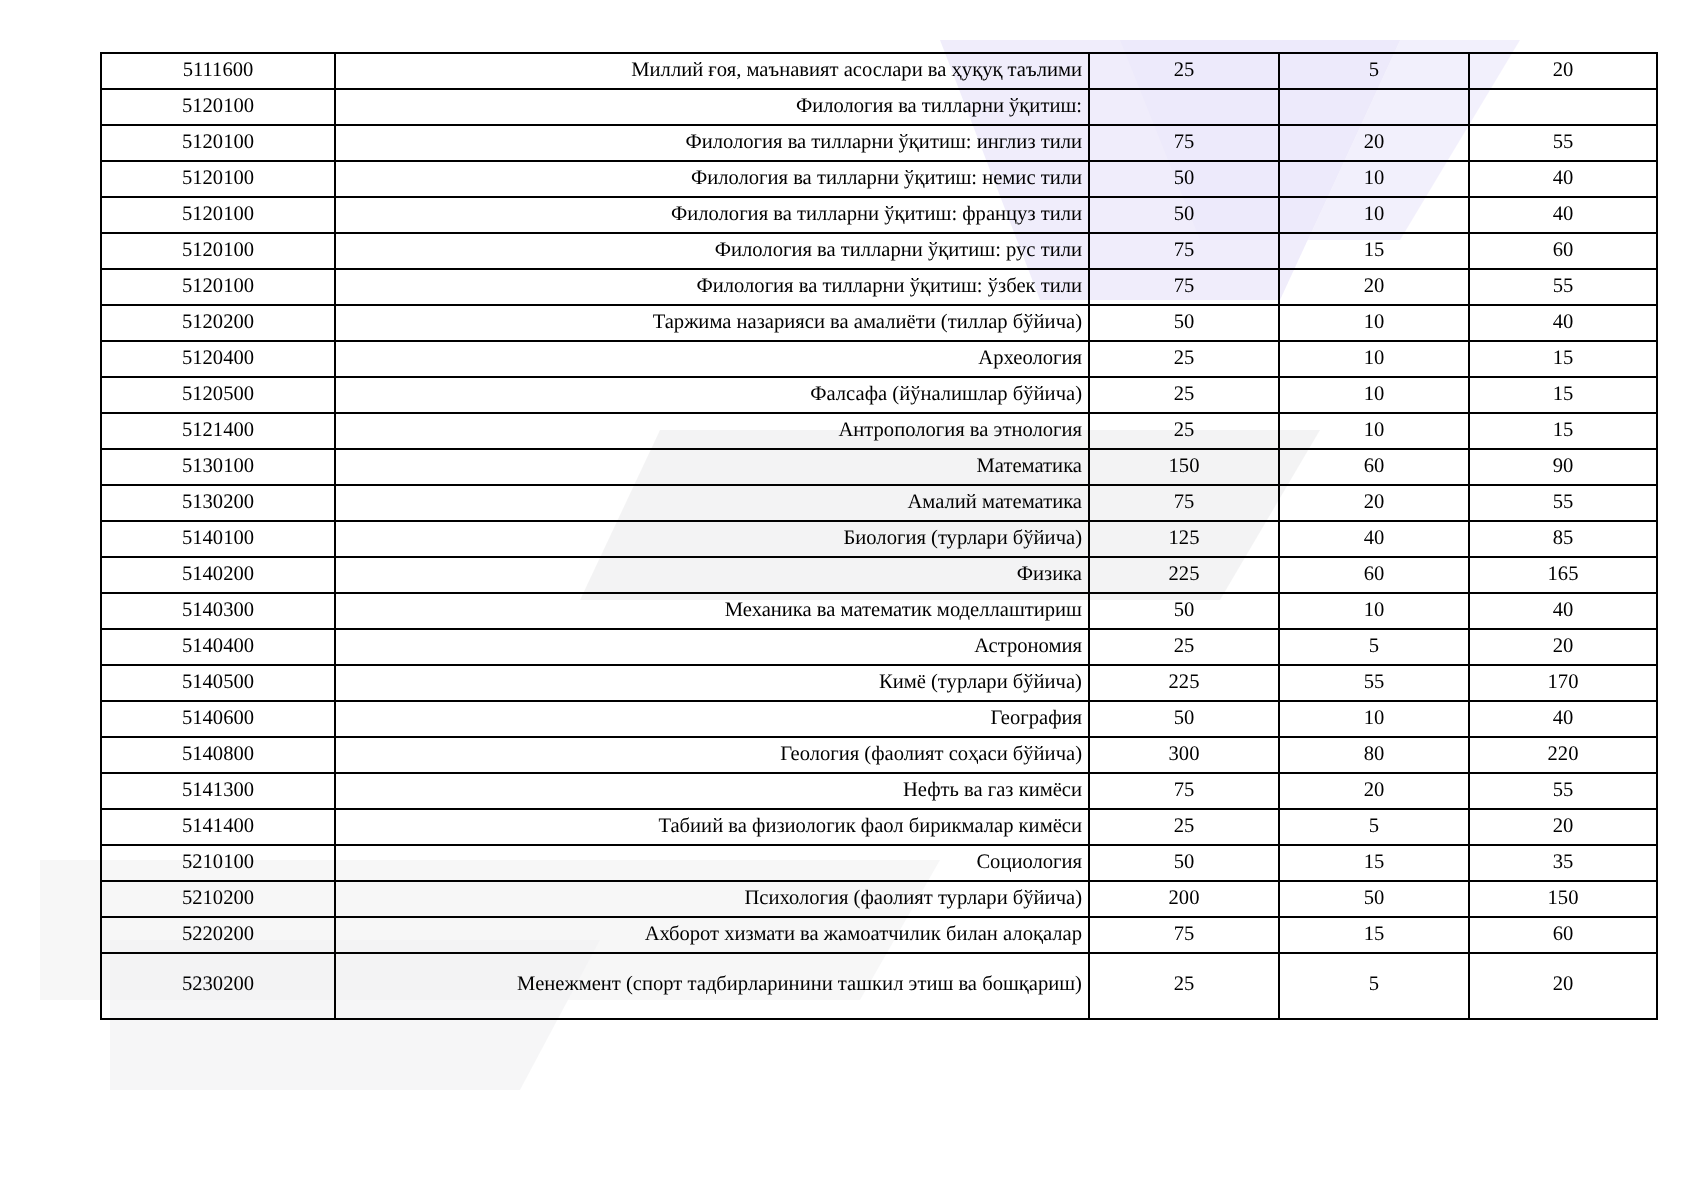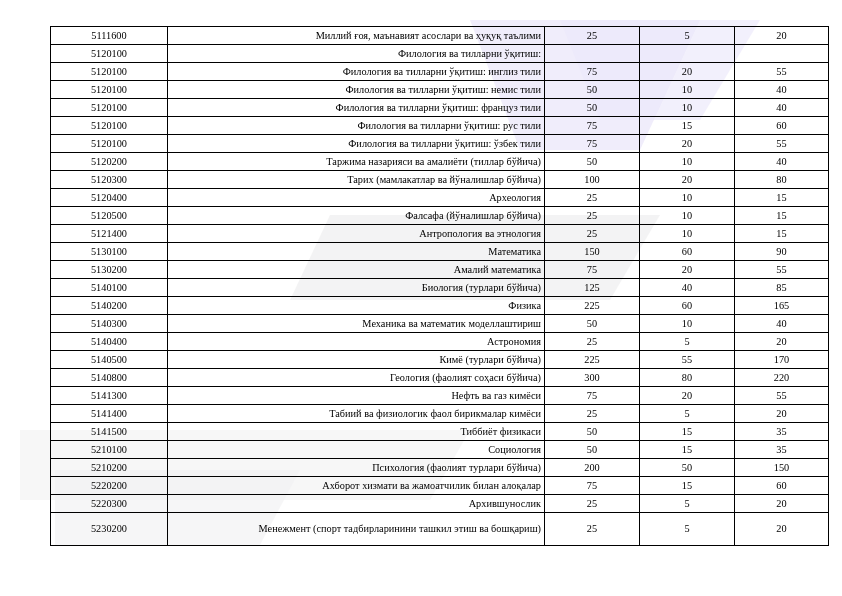--- a/index.html
+++ b/index.html
@@ -147,27 +147,20 @@
           <td class="c-n3">55</td>
         </tr>
         <tr>
           <td class="c-code">5120200</td>
           <td class="c-name">Таржима назарияси ва амалиёти (тиллар бўйича)</td>
           <td class="c-n1">50</td>
           <td class="c-n2">10</td>
           <td class="c-n3">40</td>
         </tr>
         <tr>
-          <td class="c-code">5120300</td>
-          <td class="c-name">Тарих (мамлакатлар ва йўналишлар бўйича)</td>
-          <td class="c-n1">100</td>
-          <td class="c-n2">20</td>
-          <td class="c-n3">80</td>
-        </tr>
-        <tr>
           <td class="c-code">5120400</td>
           <td class="c-name">Археология</td>
           <td class="c-n1">25</td>
           <td class="c-n2">10</td>
           <td class="c-n3">15</td>
         </tr>
         <tr>
           <td class="c-code">5120500</td>
           <td class="c-name">Фалсафа (йўналишлар бўйича)</td>
           <td class="c-n1">25</td>
@@ -224,20 +217,27 @@
           <td class="c-n3">20</td>
         </tr>
         <tr>
           <td class="c-code">5140500</td>
           <td class="c-name">Кимё (турлари бўйича)</td>
           <td class="c-n1">225</td>
           <td class="c-n2">55</td>
           <td class="c-n3">170</td>
         </tr>
         <tr>
+          <td class="c-code">5140600</td>
+          <td class="c-name">География</td>
+          <td class="c-n1">50</td>
+          <td class="c-n2">10</td>
+          <td class="c-n3">40</td>
+        </tr>
+        <tr>
           <td class="c-code">5140800</td>
           <td class="c-name">Геология (фаолият соҳаси бўйича)</td>
           <td class="c-n1">300</td>
           <td class="c-n2">80</td>
           <td class="c-n3">220</td>
         </tr>
         <tr>
           <td class="c-code">5141300</td>
           <td class="c-name">Нефть ва газ кимёси</td>
           <td class="c-n1">75</td>
@@ -245,54 +245,40 @@
           <td class="c-n3">55</td>
         </tr>
         <tr>
           <td class="c-code">5141400</td>
           <td class="c-name">Табиий ва физиологик фаол бирикмалар кимёси</td>
           <td class="c-n1">25</td>
           <td class="c-n2">5</td>
           <td class="c-n3">20</td>
         </tr>
         <tr>
-          <td class="c-code">5141500</td>
-          <td class="c-name">Тиббиёт физикаси</td>
-          <td class="c-n1">50</td>
-          <td class="c-n2">15</td>
-          <td class="c-n3">35</td>
-        </tr>
-        <tr>
           <td class="c-code">5210100</td>
           <td class="c-name">Социология</td>
           <td class="c-n1">50</td>
           <td class="c-n2">15</td>
           <td class="c-n3">35</td>
         </tr>
         <tr>
           <td class="c-code">5210200</td>
           <td class="c-name">Психология (фаолият турлари бўйича)</td>
           <td class="c-n1">200</td>
           <td class="c-n2">50</td>
           <td class="c-n3">150</td>
         </tr>
         <tr>
           <td class="c-code">5220200</td>
           <td class="c-name">Ахборот хизмати ва жамоатчилик билан алоқалар</td>
           <td class="c-n1">75</td>
           <td class="c-n2">15</td>
           <td class="c-n3">60</td>
         </tr>
-        <tr>
-          <td class="c-code">5220300</td>
-          <td class="c-name">Архившунослик</td>
-          <td class="c-n1">25</td>
-          <td class="c-n2">5</td>
-          <td class="c-n3">20</td>
-        </tr>
         <tr class="tall">
           <td class="c-code">5230200</td>
           <td class="c-name">Менежмент (спорт тадбирларинини ташкил этиш ва бошқариш)</td>
           <td class="c-n1">25</td>
           <td class="c-n2">5</td>
           <td class="c-n3">20</td>
         </tr>
       </tbody>
   </table>
 </div>

